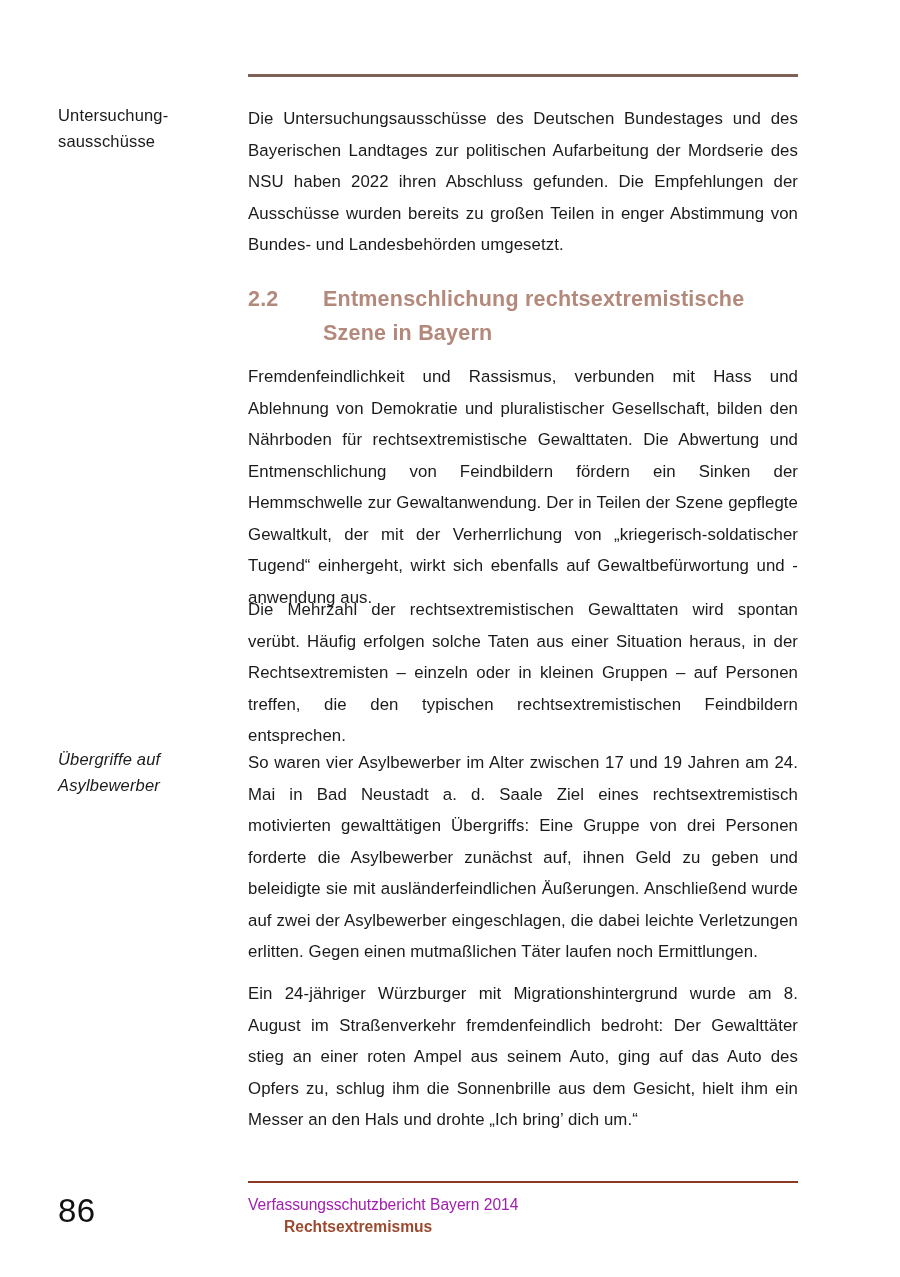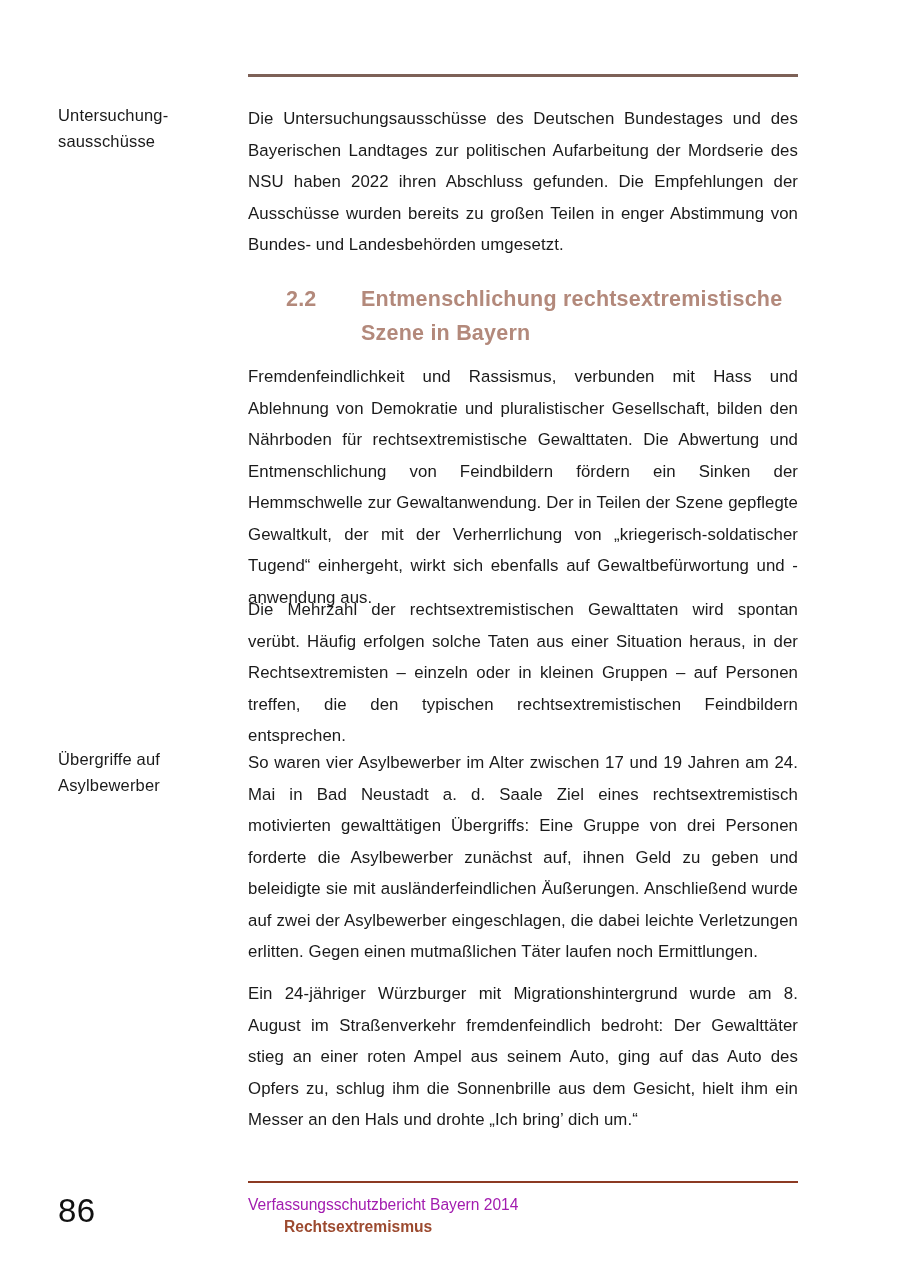--- a/index.html
+++ b/index.html
@@ -69,21 +69,20 @@
   }
 
   
   .section-heading {
     display: flex;
     color: #b3897b;
     font-size: 21.5px;
     line-height: 34px;
     font-weight: bold;
     letter-spacing: 0.01em;
-    margin-left: 38px;
   }
   .section-heading .sh-num {
     width: 75px;
     flex: 0 0 75px;
   }
   .section-heading .sh-text {
     flex: 1 1 auto;
   }
 
   
@@ -137,21 +136,21 @@
   </div>
 
   <div class="col-main" style="top: 361px;">
     <p class="body-par">Fremdenfeindlichkeit und Rassismus, verbunden mit Hass und Ablehnung von Demokratie und pluralistischer Gesellschaft, bilden den Nährboden für rechtsextremistische Gewalttaten. Die Abwertung und Entmenschlichung von Feindbildern fördern ein Sinken der Hemmschwelle zur Gewaltanwendung. Der in Teilen der Szene gepflegte Gewaltkult, der mit der Verherrlichung von „kriegerisch-soldatischer Tugend“ einhergeht, wirkt sich ebenfalls auf Gewaltbefürwortung und -anwendung aus.</p>
   </div>
 
   <div class="col-main" style="top: 594px;">
     <p class="body-par">Die Mehrzahl der rechtsextremistischen Gewalttaten wird spontan verübt. Häufig erfolgen solche Taten aus einer Situation heraus, in der Rechtsextremisten – einzeln oder in kleinen Gruppen – auf Personen treffen, die den typischen rechtsextremistischen Feindbildern entsprechen.</p>
   </div>
 
-  <div class="col-margin margin-note" style="top: 746px;">Übergriffe auf<br>Asylbewerber</div>
+  <div class="col-margin margin-note" style="top: 746px; font-style: italic;">Übergriffe auf<br>Asylbewerber</div>
 
   <div class="col-main" style="top: 747px;">
     <p class="body-par">So waren vier Asylbewerber im Alter zwischen 17 und 19 Jahren am 24. Mai in Bad Neustadt a. d. Saale Ziel eines rechtsextremistisch motivierten gewalttätigen Übergriffs: Eine Gruppe von drei Personen forderte die Asylbewerber zunächst auf, ihnen Geld zu geben und beleidigte sie mit ausländerfeindlichen Äußerungen. Anschließend wurde auf zwei der Asylbewerber eingeschlagen, die dabei leichte Verletzungen erlitten. Gegen einen mutmaßlichen Täter laufen noch Ermittlungen.</p>
   </div>
 
   <div class="col-main" style="top: 978px;">
     <p class="body-par">Ein 24-jähriger Würzburger mit Migrationshintergrund wurde am 8. August im Straßenverkehr fremdenfeindlich bedroht: Der Gewalttäter stieg an einer roten Ampel aus seinem Auto, ging auf das Auto des Opfers zu, schlug ihm die Sonnenbrille aus dem Gesicht, hielt ihm ein Messer an den Hals und drohte „Ich bring’ dich um.“</p>
   </div>
 
   <div class="rule-footer"></div>

